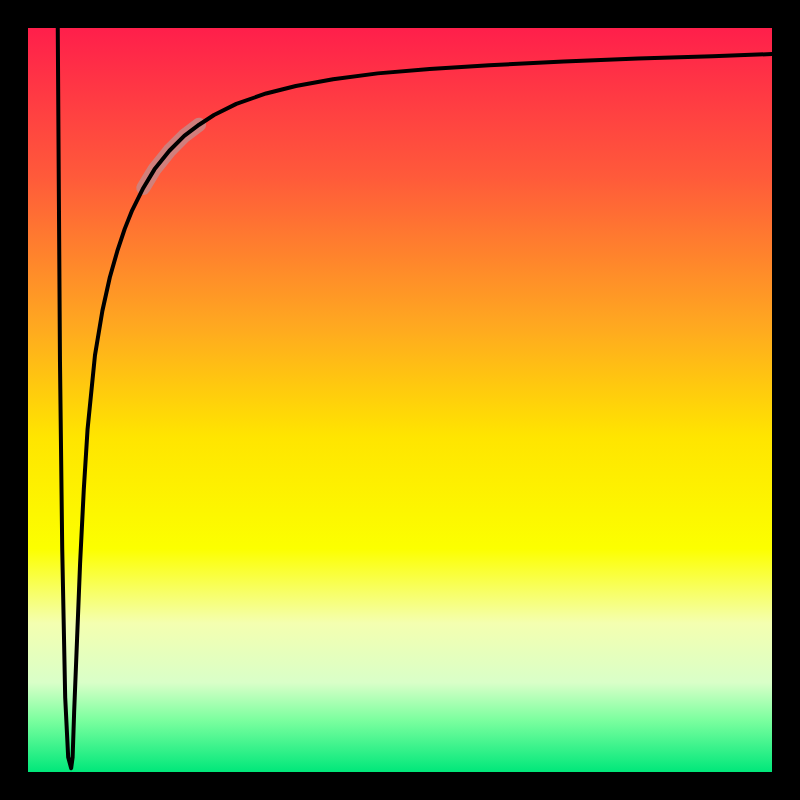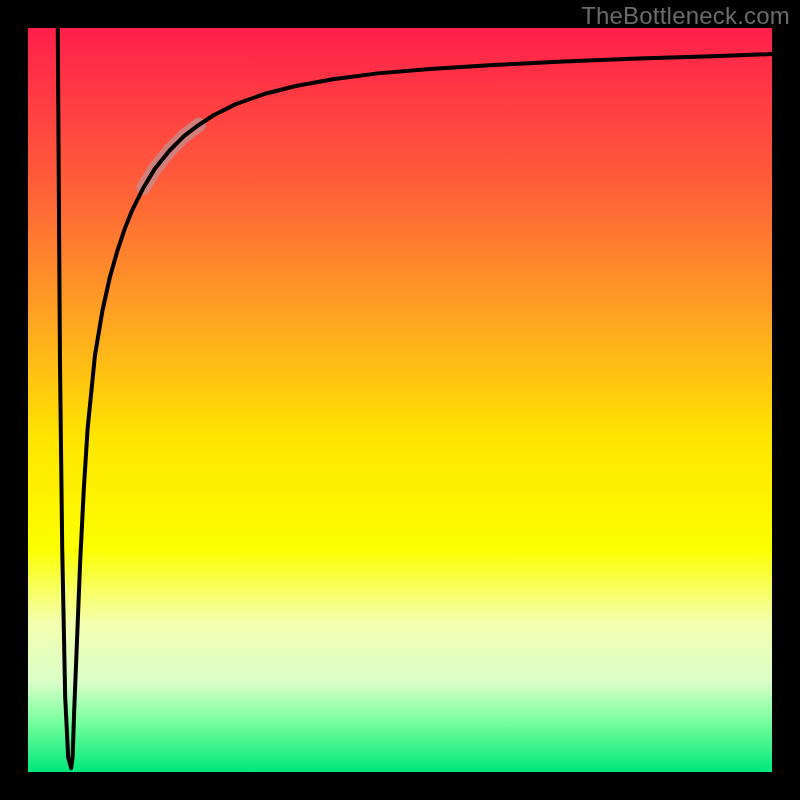--- a/index.html
+++ b/index.html
@@ -27,21 +27,20 @@
     z-index: 10;
   }
   svg {
     display: block;
   }
 </style>
 </head>
 <body>
 
 <div class="chart-container">
-  <div class="watermark">TheBottleneck.com</div>
   <svg id="chart-svg" width="800" height="800" viewBox="0 0 800 800">
     <defs>
       <linearGradient id="bg-grad" x1="0" y1="0" x2="0" y2="1">
           <stop offset="0.0%" stop-color="#ff1f4b"></stop>
           <stop offset="20.0%" stop-color="#ff5a3a"></stop>
           <stop offset="40.0%" stop-color="#ffa820"></stop>
           <stop offset="55.0%" stop-color="#ffe500"></stop>
           <stop offset="70.0%" stop-color="#fcff00"></stop>
           <stop offset="80.0%" stop-color="#f4ffb0"></stop>
           <stop offset="88.0%" stop-color="#d9ffc8"></stop>

